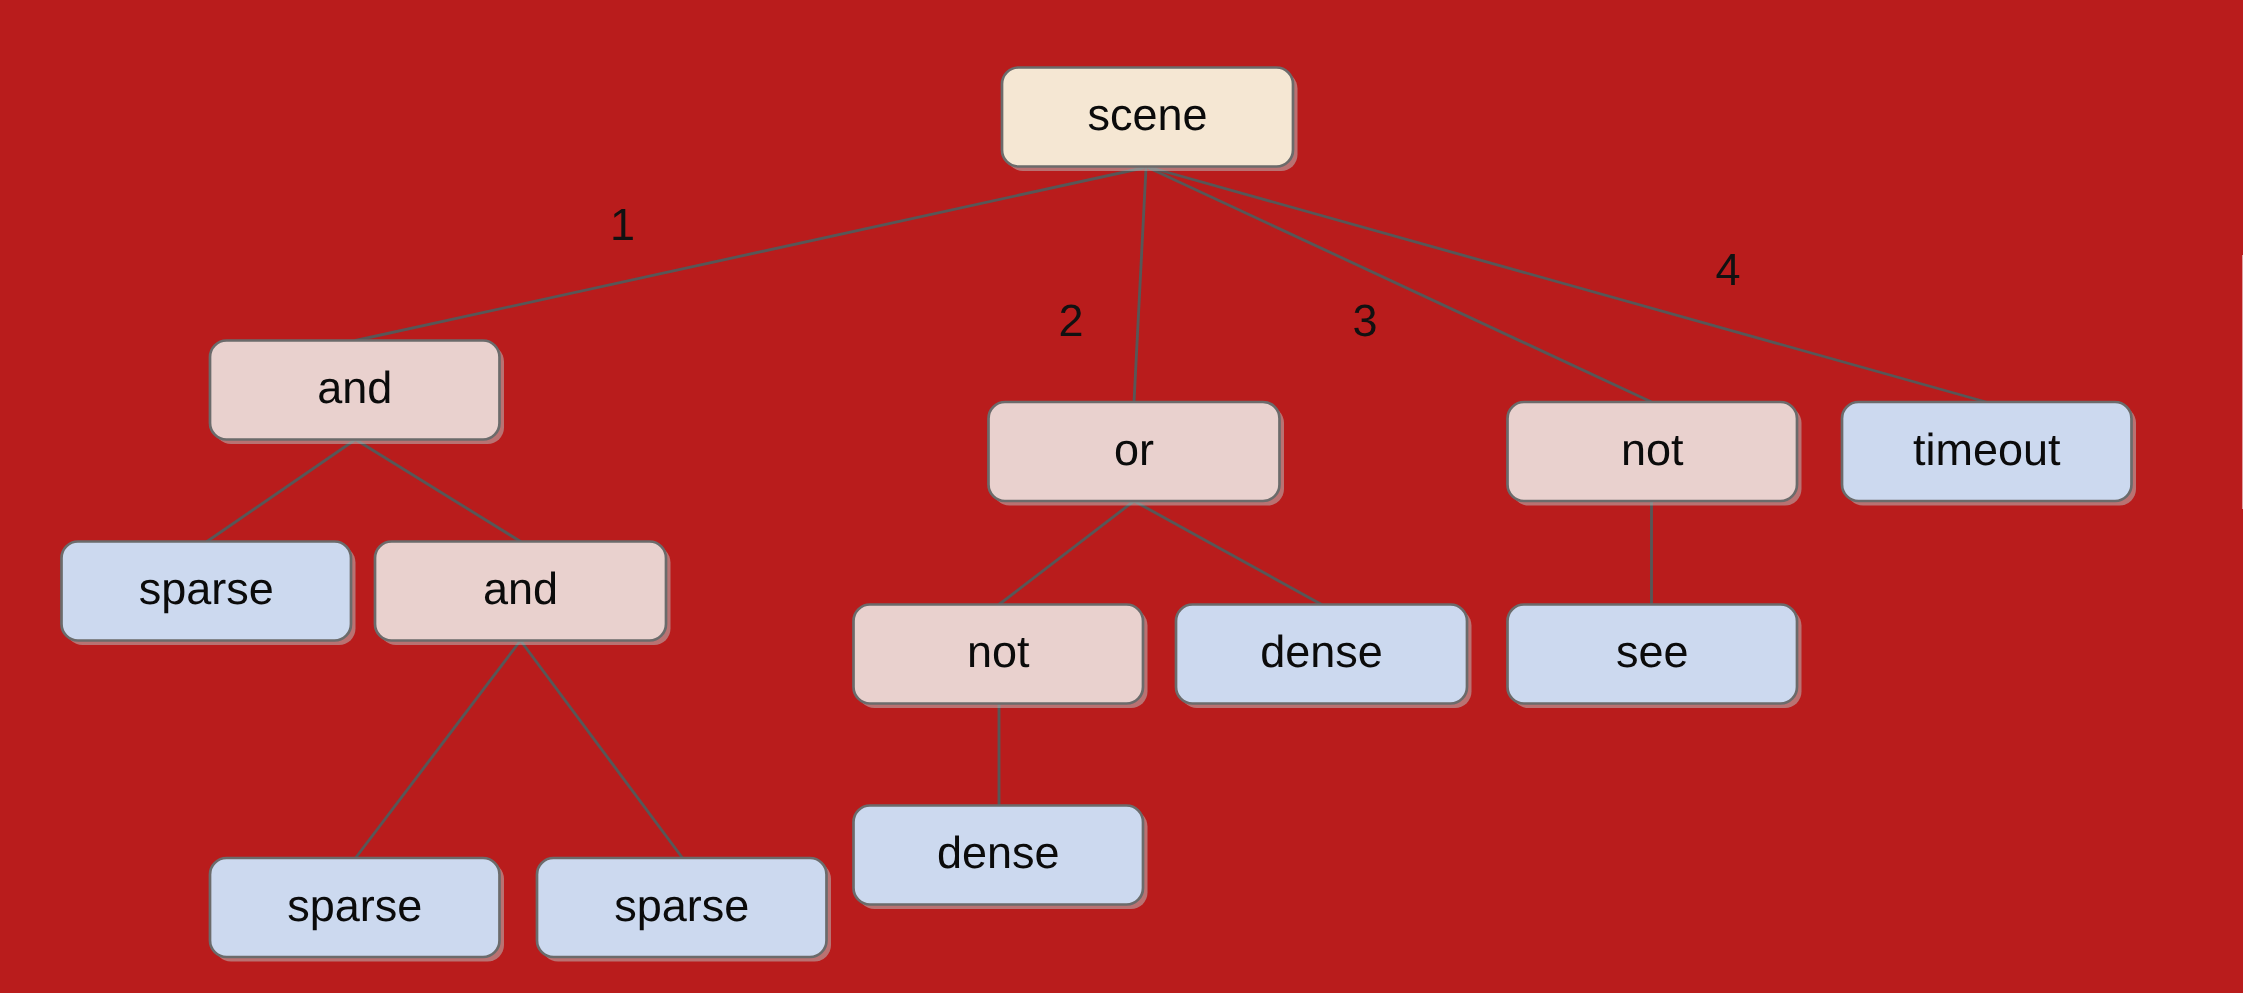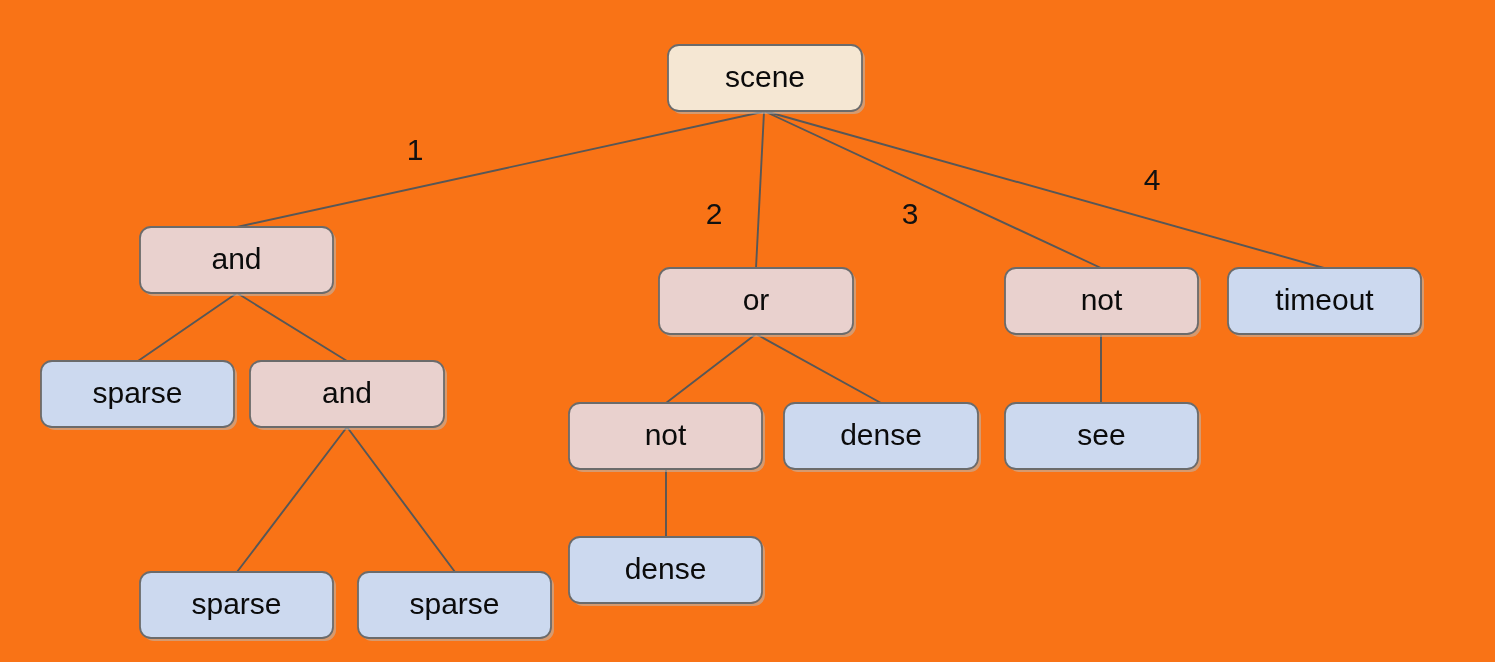--- a/index.html
+++ b/index.html
@@ -47,21 +47,21 @@
     font-family: "Liberation Sans", sans-serif;
     font-size: 30px;
     fill: #0b0b0b;
     text-anchor: middle;
     dominant-baseline: middle;
   }
 </style>
 </head>
 <body>
 
-<div id="canvas" style="background: #f97316;">
+<div id="canvas" style="background: #b91c1c;">
   <svg id="tree-svg" viewBox="0 0 1495 662">
     <g id="edge-layer">
         <line class="edge-line" x1="762" y1="112" x2="237" y2="227" stroke="#575757"></line>
         <line class="edge-line" x1="764" y1="112" x2="756" y2="268" stroke="#575757"></line>
         <line class="edge-line" x1="766" y1="112" x2="1101" y2="268" stroke="#575757"></line>
         <line class="edge-line" x1="768" y1="112" x2="1324" y2="268" stroke="#575757"></line>
         <line class="edge-line" x1="237" y1="293" x2="138" y2="361" stroke="#575757"></line>
         <line class="edge-line" x1="237" y1="293" x2="347" y2="361" stroke="#575757"></line>
         <line class="edge-line" x1="347" y1="427" x2="237" y2="572" stroke="#575757"></line>
         <line class="edge-line" x1="347" y1="427" x2="455" y2="572" stroke="#575757"></line>

